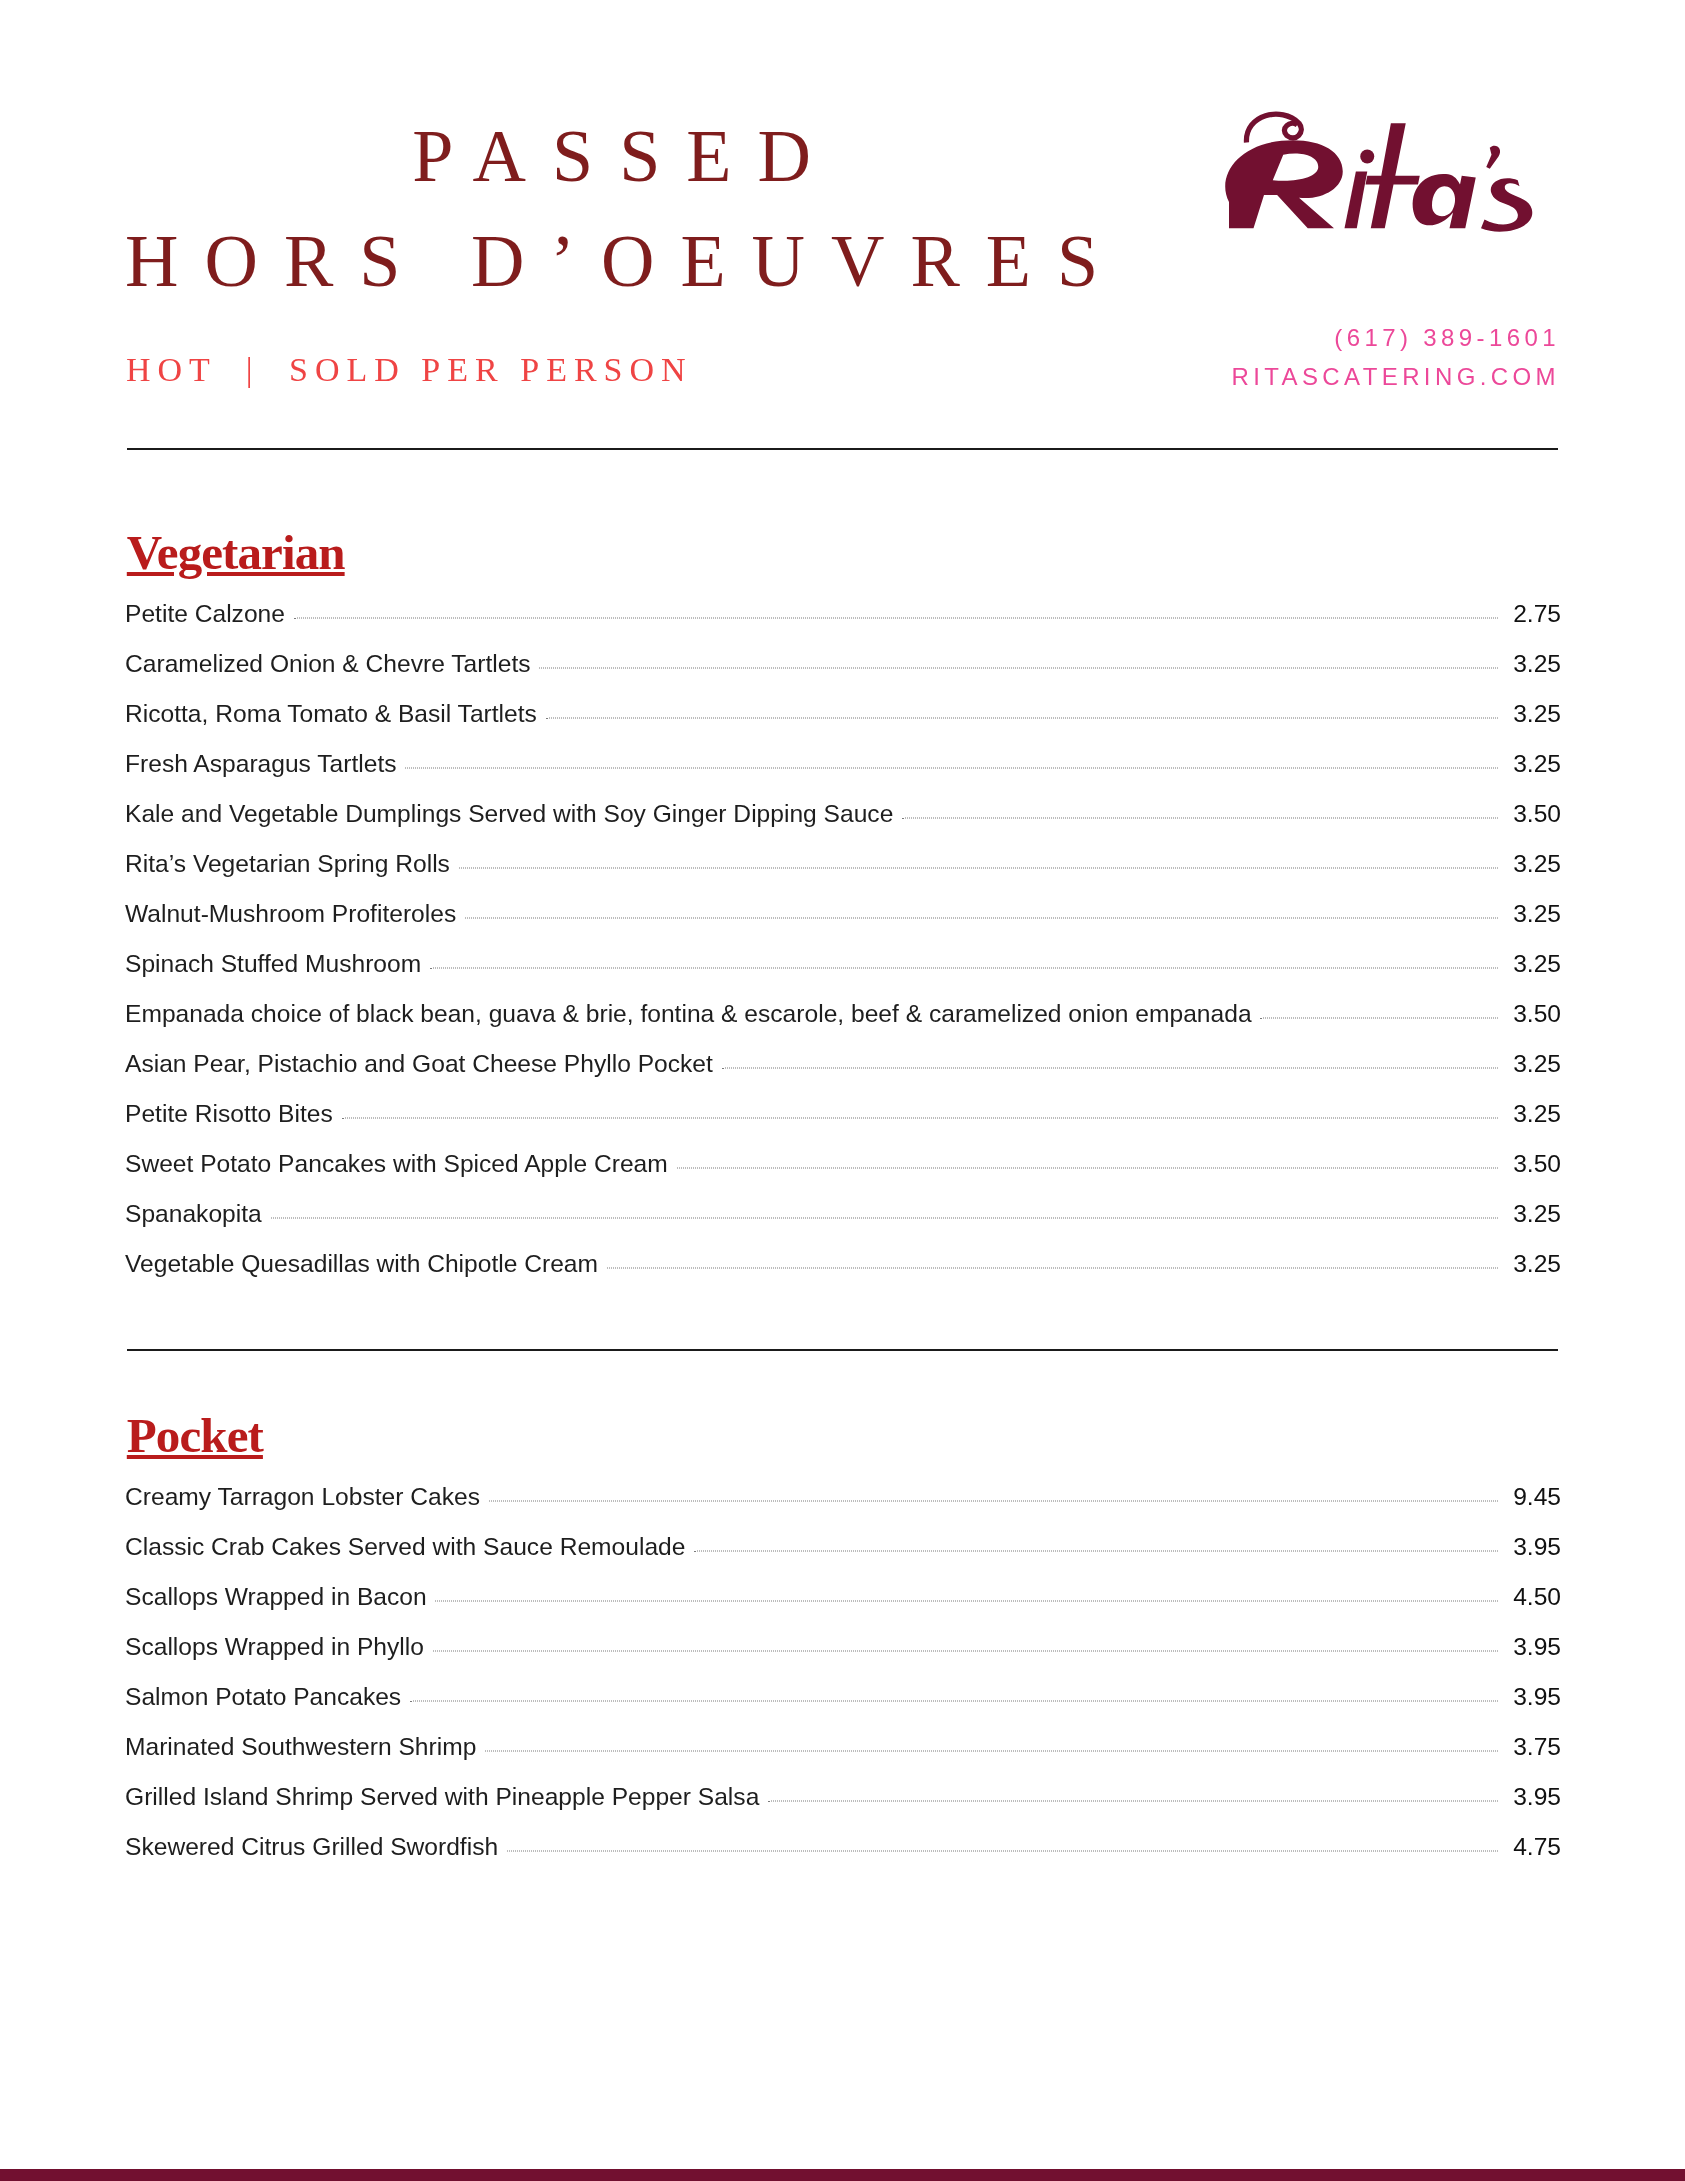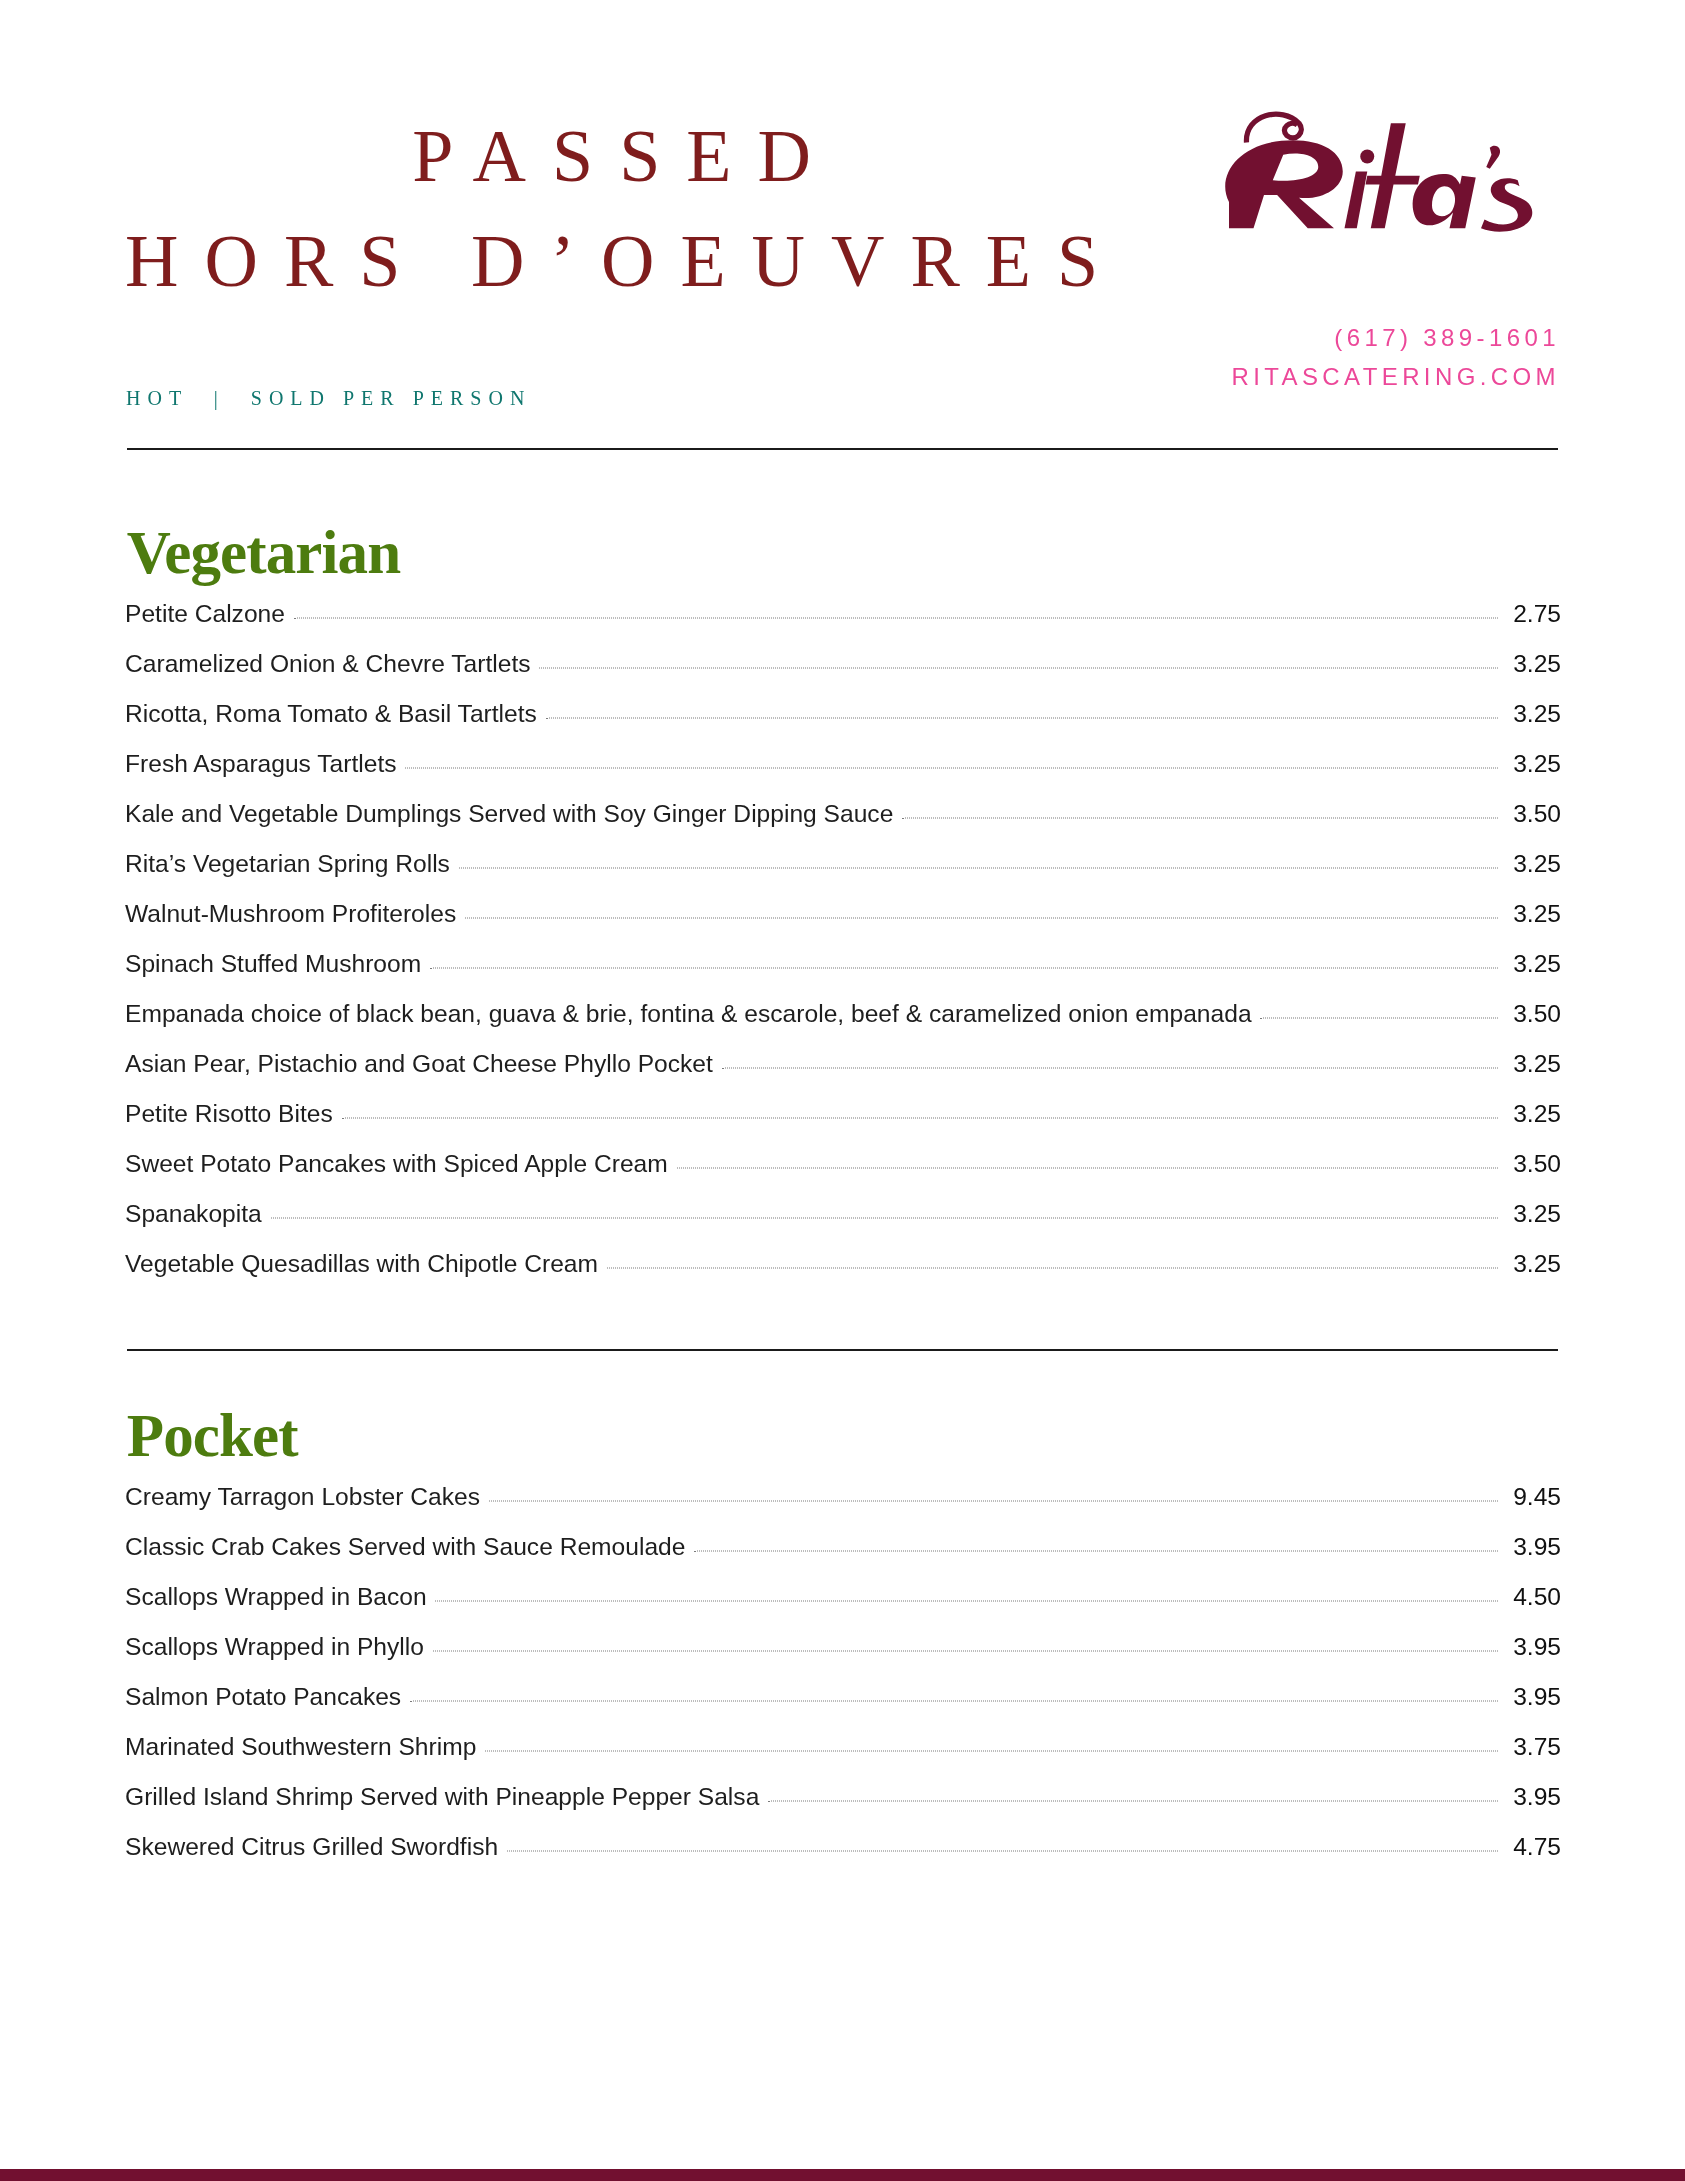--- a/index.html
+++ b/index.html
@@ -14,21 +14,21 @@
   .title {
     position: absolute; left: 125px; top: 104px;
     font-family: "Liberation Serif", serif;
     font-weight: 400; font-size: 74px; line-height: 105px;
     letter-spacing: 26px; color: #7f1d1d; margin: 0; text-align: center;
   }
   .title span { display: block; white-space: nowrap; }
   .subtitle {
     position: absolute; left: 126px; top: 351px;
     font-family: "Liberation Serif", serif;
-    font-size: 20px; letter-spacing: 7px; color: #0f766e; white-space: nowrap; margin-top: 36px;
+    font-size: 34px; letter-spacing: 7px; color: #ef4444; white-space: nowrap;
   }
   .subtitle .sep { display: inline-block; margin: 0 14px; }
 
   .logo {
     position: absolute; left: 1211px; top: 97px; width: 351px; height: 140px;
   }
   .logo svg { width: 100%; height: 100%; display: block; }
 
   .contact {
     position: absolute; right: 125px; top: 318px; text-align: right;
@@ -39,22 +39,23 @@
   .rule { position: absolute; left: 127px; width: 1431px; height: 0; border-top: 2.6px solid #1b1b1b; }
   .rule.r1 { top: 448px; }
   .rule.r2 { top: 1349px; }
 
   
   .section { position: absolute; left: 125px; width: 1436px; }
   .section.veg { top: 521px; }
   .section.sea { top: 1404px; }
   .section-title {
     font-family: "Liberation Serif", serif; font-weight: 700;
-    font-size: 61px; line-height: 63px; margin: 0 0 16px 1.8px; color: #4d7c0f;
+    font-size: 49px; line-height: 63px; margin: 0 0 16px 1.8px; color: #b91c1c;
     letter-spacing: -0.9px;
+    text-decoration: underline;
   }
   .items { list-style: none; margin: 0; padding: 0; }
   .item {
     display: flex; align-items: baseline; height: 50px;
     font-size: 24.6px; color: #1e1e1e;
   }
   .item .name { white-space: nowrap; }
   .item .leader {
     flex: 1; margin: 0 12.3px 0 8.8px; border-bottom: 1.8px dotted #7a7a7a;
     transform: translateY(-3.5px);

